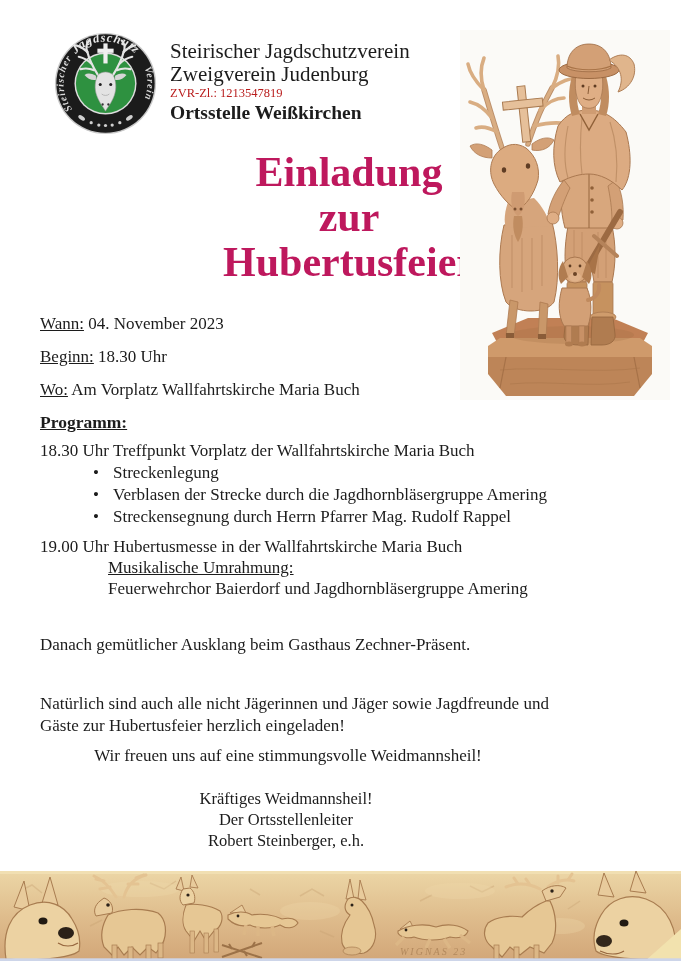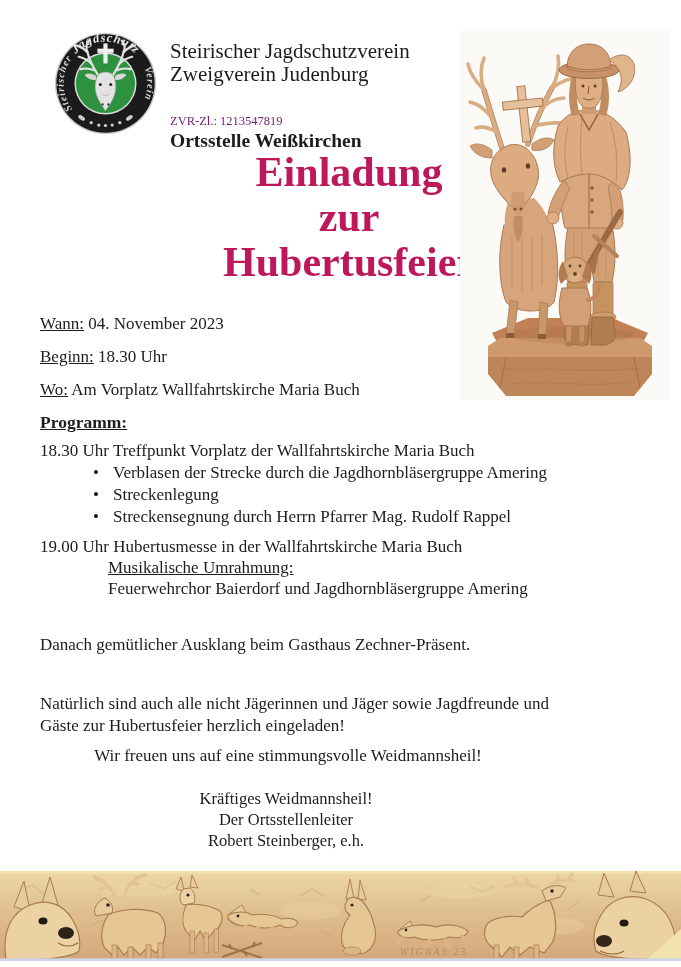--- a/index.html
+++ b/index.html
@@ -5,21 +5,21 @@
   html,body{margin:0;padding:0;background:#e9e9e9;}
   .page{
     position:relative;width:681px;height:967px;background:#ffffff;
     font-family:"Liberation Serif","DejaVu Serif",serif;color:#1c1c1c;
     overflow:hidden;margin:0 auto;
   }
   .abs{position:absolute;}
   
   .masthead{position:absolute;top:40px;left:170px;width:341px;line-height:23px;}
   .mh-l1{font-size:21px;}
-  .mh-zvr{font-size:12.5px;line-height:15px;color:#701a75;margin-top:28px;}
+  .mh-zvr{font-size:12.5px;line-height:15px;color:#b91c1c;}
   .mh-l4{font-size:19.5px;font-weight:bold;}
   
   .title{position:absolute;top:150px;left:114px;width:470px;text-align:center;
          font-size:42px;font-weight:bold;line-height:45px;color:#be185d;}
   
   .bodyline{position:absolute;left:40px;font-size:17px;white-space:nowrap;font-family:Liberation Serif, serif;}
   .u{text-decoration:underline;}
   .bold{font-weight:bold;}
   .bullets{position:absolute;left:88px;top:462px;font-size:17px;}
   .bullet-row{height:22px;line-height:22px;white-space:nowrap;}
@@ -208,22 +208,22 @@
     </g>
   </svg>
 
   <div class="bodyline" style="top:314px"><span class="u">Wann:</span><span> 04. November 2023</span></div>
   <div class="bodyline" style="top:347px"><span class="u">Beginn:</span><span> 18.30 Uhr</span></div>
   <div class="bodyline" style="top:380px"><span class="u">Wo:</span><span> Am Vorplatz Wallfahrtskirche Maria Buch</span></div>
 
   <div class="bodyline bold u" style="top:412px;font-size:17.5px">Programm:</div>
   <div class="bodyline" style="top:441px">18.30 Uhr Treffpunkt Vorplatz der Wallfahrtskirche Maria Buch</div>
   <div class="bullets">
+    <div class="bullet-row">Streckenlegung</div>
     <div class="bullet-row">Verblasen der Strecke durch die Jagdhornbläsergruppe Amering</div>
-    <div class="bullet-row">Streckenlegung</div>
     <div class="bullet-row">Streckensegnung durch Herrn Pfarrer Mag. Rudolf Rappel</div>
   </div>
   <div class="bodyline" style="top:537px">19.00 Uhr Hubertusmesse in der Wallfahrtskirche Maria Buch</div>
   <div class="bodyline u indent" style="top:558px">Musikalische Umrahmung:</div>
   <div class="bodyline indent" style="top:579px">Feuerwehrchor Baierdorf und Jagdhornbläsergruppe Amering</div>
 
   <div class="bodyline" style="top:635px">Danach gemütlicher Ausklang beim Gasthaus Zechner-Präsent.</div>
   <div class="para" style="top:678px">
     <div>Natürlich sind auch alle nicht Jägerinnen und Jäger sowie Jagdfreunde und</div>
     <div>Gäste zur Hubertusfeier herzlich eingeladen!</div>

